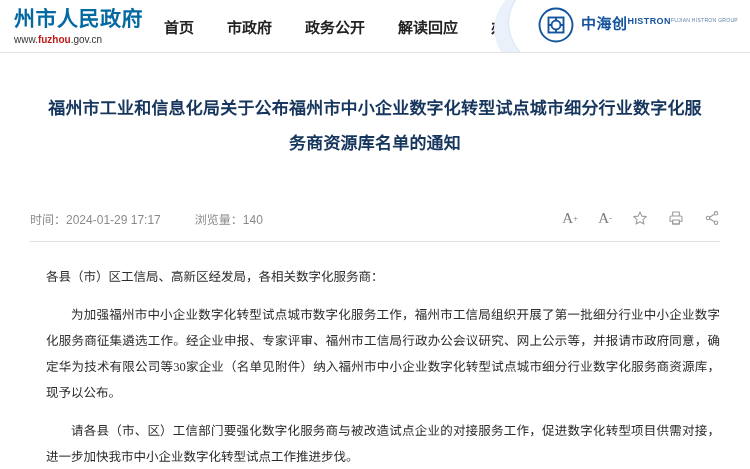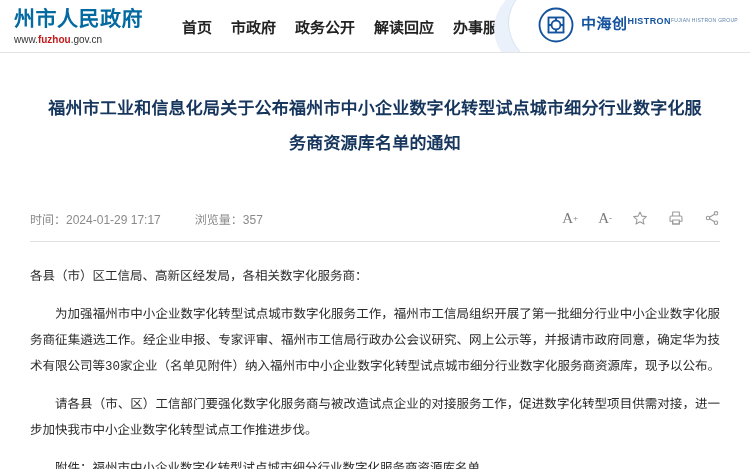--- a/index.html
+++ b/index.html
@@ -53,22 +53,22 @@
     margin-top: 2px;
     white-space: nowrap;
   }
   .gov-logo-url b {
     color: #c01a1a;
     font-weight: bold;
   }
   .nav {
     display: flex;
     align-items: center;
-    gap: 19px;
-    margin-left: 40px;
+    gap: 33px;
+    margin-left: 22px;
     flex: 1 1 auto;
   }
   .nav-item {
     font-size: 15px;
     color: #222222;
     font-weight: bold;
     white-space: nowrap;
     cursor: pointer;
   }
 
@@ -192,23 +192,22 @@
   .tool-font sup { font-size: 9px; }
 
   .body-text {
     margin-top: 22px;
     font-family: "Liberation Serif", serif;
     font-size: 12.5px;
     color: #2b2b2b;
     line-height: 26px;
   }
   .body-text p {
-    margin: 0 0 12px 0;
+    margin: 0 0 12px 16px;
     text-align: justify;
-    font-family: Liberation Mono, monospace;
   }
   .p-indent { text-indent: 2em; }
   .p-last { margin-bottom: 0; }
 </style>
 </head>
 <body>
 
 <div class="header">
   <div class="header-inner">
 
@@ -251,21 +250,21 @@
 <div class="wrap">
 
   <h1 class="title">福州市工业和信息化局关于公布福州市中小企业数字化转型试点城市细分行业数字化服务商资源库名单的通知</h1>
 
   <div class="meta-bar">
     <div class="meta-left">
       <div class="meta-item">
         <span>时间：</span><span>2024-01-29 17:17</span>
       </div>
       <div class="meta-item">
-        <span>浏览量：</span><span>357</span>
+        <span>浏览量：</span><span>140</span>
       </div>
     </div>
     <div class="meta-tools">
       <span class="tool tool-font">
           <span>A</span>
           <sup>+</sup>
         </span>
       <span class="tool tool-font">
           <span>A</span>
           <sup>-</sup>

